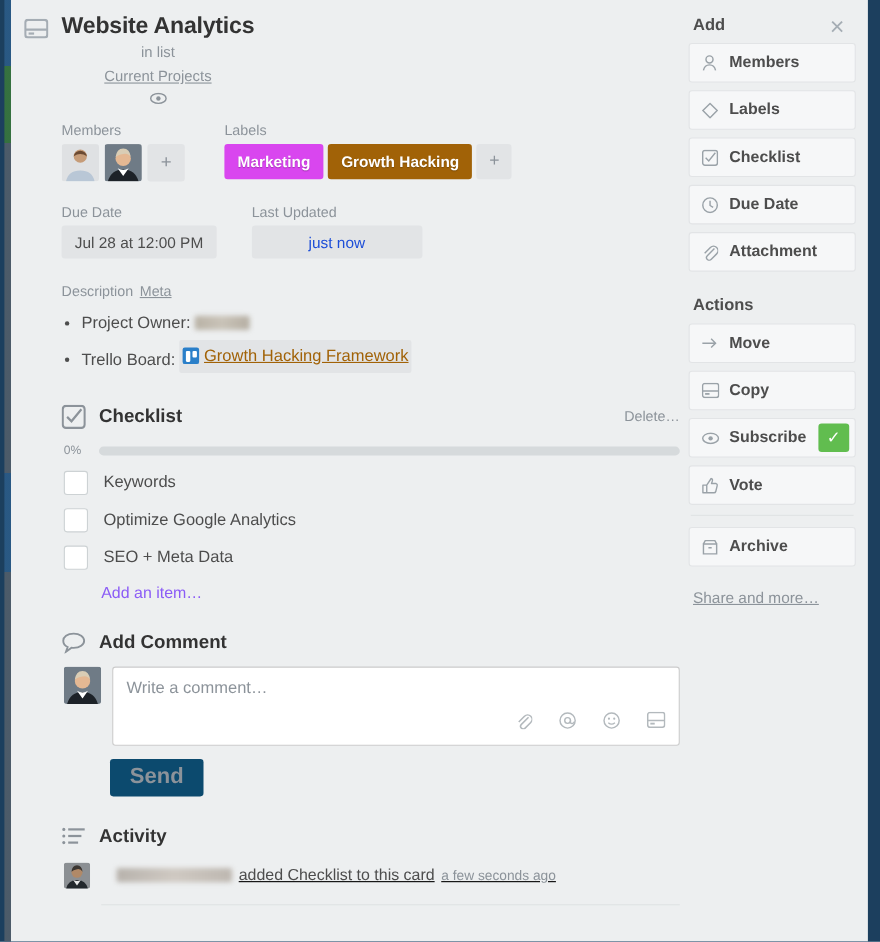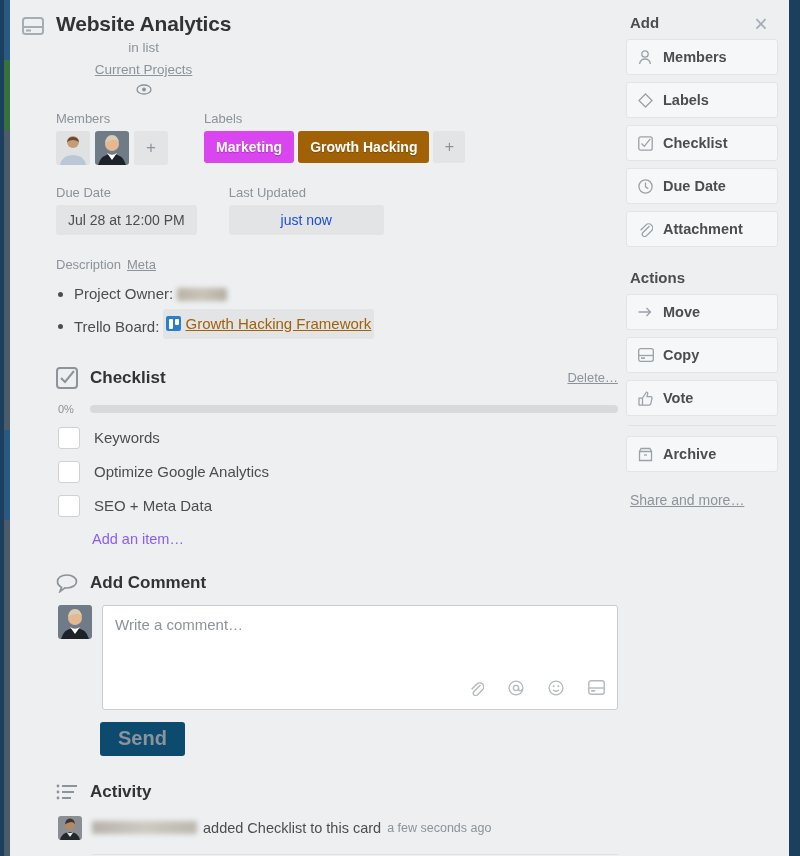--- a/index.html
+++ b/index.html
@@ -67,41 +67,41 @@
   .board-link a { color: #a16207; text-decoration: underline; cursor: pointer; }
   .tr-ic { width: 15px; height: 15px; background: #2a7fc9; border-radius: 2px; position: relative; display:inline-block; flex:0 0 15px;}
   .tr-ic::before, .tr-ic::after { content:""; position:absolute; background:#fff; border-radius:1px; }
   .tr-ic::before { left:2.5px; top:2.5px; width:4px; height:10px; }
   .tr-ic::after { left:8.5px; top:2.5px; width:4px; height:6px; }
 
   
   .sec-head { display: flex; align-items: center; gap: 10px; margin-top: 26px; position: relative; }
   .sec-ic { width: 24px; flex: 0 0 24px; color: #8c939a; display: flex; }
   .sec-title { font-size: 17px; font-weight: bold; color: #333; }
-  .sec-right { position: absolute; right: 0; font-size: 13px; color: #8c939a; text-decoration: underline; cursor: pointer; }
+  .sec-right { position: absolute; right: 0; font-size: 13px; color: #8c939a; cursor: pointer; }
 
   
   .prog-row { display: flex; align-items: center; gap: 8px; margin-top: 14px; padding-left: 2px;}
   .prog-pct { font-size: 11px; color: #8c939a; width: 24px; }
   .prog-bar { flex: 1; height: 8px; background: #d6dadc; border-radius: 4px; }
   .chk-item { display: flex; align-items: center; gap: 14px; margin-top: 12px; padding-left: 2px;}
   .chk-box { width: 22px; height: 22px; background: #fff; border: 1px solid #cdd2d4; border-radius: 3px; cursor: pointer; flex:0 0 22px;}
   .chk-text { font-size: 15px; color: #4d4d4d; }
   .add-item { margin: 14px 0 0 36px; font-size: 14.5px; color: #8b5cf6; cursor: pointer; }
 
   
   .cmt-row { display: flex; gap: 10px; margin-top: 12px; padding-left:2px;}
-  .cmt-box { flex: 1; background: #fff; border: 1px solid #ccc; border-radius: 3px; height: 105px; position: relative; padding: 10px 12px; }
+  .cmt-box { flex: 1; background: #fff; border: 1px solid #ccc; border-radius: 3px; height: 72px; position: relative; padding: 10px 12px; }
   .cmt-ph { font-size: 15px; color: #8c939a; }
   .cmt-icons { position: absolute; right: 12px; bottom: 9px; display: flex; gap: 24px; color: #b3b9bd; }
   .send-btn { margin: 12px 0 0 44px; background: #0c4a6e; color: #8c939a; border: none; border-radius: 3px;
     height: 34px; padding: 0 18px; font-size: 20px; font-family: inherit; cursor: pointer; font-weight: bold; }
 
   
-  .act-item { display: flex; gap: 10px; align-items: center; margin-top: 14px; padding-left: 2px;}
+  .act-item { display: flex; gap: 24px; align-items: center; margin-top: 14px; padding-left: 2px; text-decoration: underline;}
   .act-av { width: 24px; height: 24px; border-radius: 3px; overflow: hidden; flex: 0 0 24px; }
   .act-txt { font-size: 14.5px; color: #4d4d4d; display: flex; align-items: center; gap: 6px; }
   .act-name { display: inline-block; width: 105px; height: 13px;
     background: linear-gradient(90deg,#b7b2ac,#cfc9c2,#bdb7b0); filter: blur(2.4px); border-radius: 2px; }
   .act-time { font-size: 12.5px; color: #8c939a; }
   .act-sep { border-top: 1px solid #dfe3e4; margin: 14px 0 0 36px; }
 
   
   .side-h { font-size: 15px; font-weight: bold; color: #4d4d4d; margin: 2px 0 8px 4px; }
   .side-h.second { margin-top: 22px; }
@@ -399,20 +399,30 @@
         <span class="si">
           <svg width="16" height="14" viewBox="0 0 16 14">
               <rect x="0.7" y="0.7" width="14.6" height="12.6" rx="2" fill="none" stroke="#9aa2a8" stroke-width="1.3"></rect>
               <line x1="0.7" y1="7.5" x2="15.3" y2="7.5" stroke="#9aa2a8" stroke-width="1.3"></line>
               <rect x="3" y="9.3" width="4" height="1.6" fill="#9aa2a8"></rect>
             </svg>
         </span>
         <span class="sl">Copy</span>
       </div>
 
+      <div class="sbtn">
+        <span class="si">
+          <svg width="16" height="11" viewBox="0 0 16 11">
+              <ellipse cx="8" cy="5.5" rx="7.2" ry="4.6" fill="none" stroke="#9aa2a8" stroke-width="1.3"></ellipse>
+              <circle cx="8" cy="5.5" r="2" fill="#9aa2a8"></circle>
+            </svg>
+        </span>
+        <span class="sl">Subscribe</span>
+        <span class="sub-check">✓</span>
+      </div>
 
       <div class="sbtn">
         <span class="si">
           <svg width="15" height="15" viewBox="0 0 15 15">
               <path d="M4.5 14 v-7 l4 -6 q1.8 0.4 1 2.6 l-0.7 2 h4.2 q1.4 0.4 1 1.8 l-1.3 5.4 q-0.3 1.2 -1.7 1.2 z M4.5 7 H1 v7 h3.5" fill="none" stroke="#9aa2a8" stroke-width="1.25" stroke-linejoin="round"></path>
             </svg>
         </span>
         <span class="sl">Vote</span>
       </div>
 

